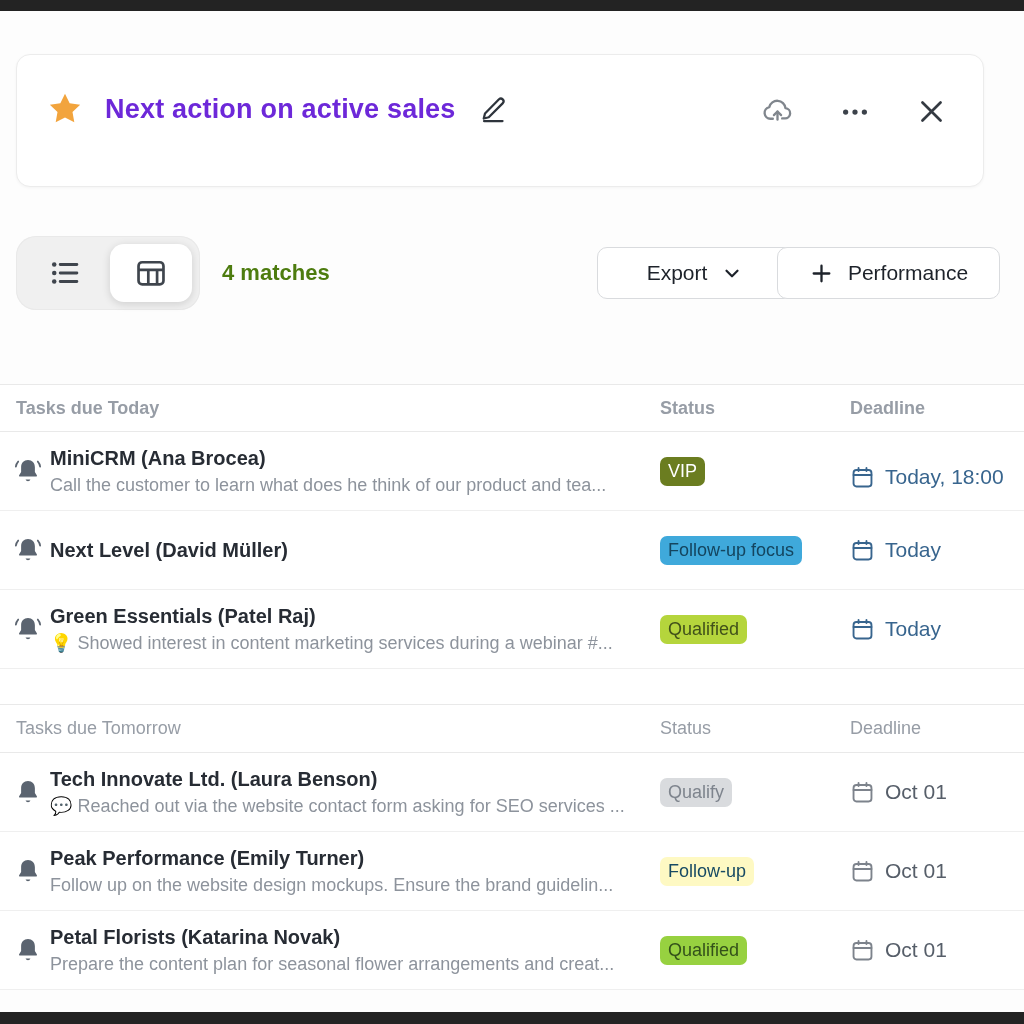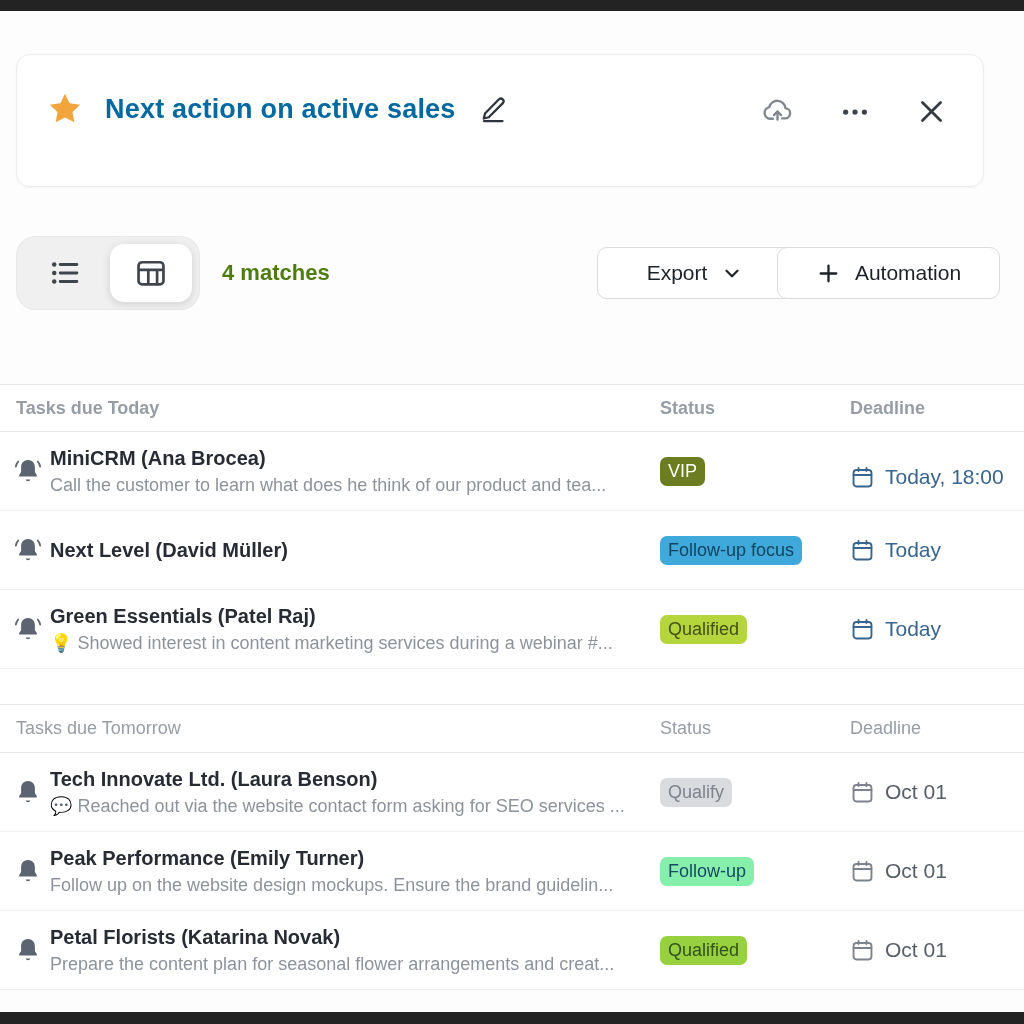--- a/index.html
+++ b/index.html
@@ -14,21 +14,21 @@
   .edge-bar.top { top:0; }
   .edge-bar.bottom { top:1012px; height:12px; }
 
   
   .header-card {
     position:absolute; left:16px; top:54px; width:968px; height:133px;
     background:#ffffff; border:1px solid #ececec; border-radius:14px;
     box-shadow:0 1px 3px rgba(0,0,0,0.04);
   }
   .card-left { position:absolute; left:30px; top:36px; display:flex; align-items:center; gap:22px; }
-  .card-title { font-size:27px; font-weight:700; color:#0369a1; letter-spacing:.2px; }
+  .card-title { font-size:27px; font-weight:700; color:#6d28d9; letter-spacing:.2px; }
   .card-right { position:absolute; right:36px; top:40px; display:flex; align-items:center; gap:46px; }
   .icon-btn { background:none; border:none; cursor:pointer; display:flex; align-items:center; padding:0; }
 
   
   .segment {
     position:absolute; left:16px; top:236px; width:184px; height:74px;
     background:#f0f0f0; border-radius:20px; box-shadow:inset 0 0 0 1px #e9e9e9;
   }
   .seg-btn { position:absolute; top:8px; width:82px; height:58px; border:none; background:transparent;
     display:flex; align-items:center; justify-content:center; cursor:pointer; border-radius:14px; }
@@ -140,21 +140,21 @@
     </svg>
   </span>
 </button>
 
 <button class="btn btn-automation">
   <span style="display:flex;">
     <svg width="25" height="25" viewBox="0 0 24 24" fill="none" stroke="#1d222a" stroke-width="2.2" stroke-linecap="round">
       <path d="M12 4.5v15M4.5 12h15"></path>
     </svg>
   </span>
-  <span>Automation</span>
+  <span>Performance</span>
 </button>
 
 <div class="task-table">
 
   <div class="thead first">
     <div class="c-task">Tasks due Today</div>
     <div class="c-status">Status</div>
     <div class="c-deadline">Deadline</div>
   </div>
 
@@ -296,21 +296,21 @@
       <svg width="28" height="28" viewBox="0 0 24 24" fill="#5b6470">
         <path d="M12 2.6c-3.5 0-5.9 2.7-5.9 6.1v4.2l-1.7 2.8c-.3.5 0 1.1.6 1.1h14c.6 0 .9-.6.6-1.1l-1.7-2.8V8.7c0-3.4-2.4-6.1-5.9-6.1z"></path>
         <path d="M9.9 19.3a2.2 2.2 0 0 0 4.2 0z"></path>
       </svg>
     </div>
     <div class="c-main">
       <div class="row-title">Peak Performance (Emily Turner)</div>
       <div class="row-sub">Follow up on the website design mockups. Ensure the brand guidelin...</div>
     </div>
     <div class="c-status">
-      <span class="badge" style="background-color: #86efac; color: rgb(23, 74, 99);">Follow-up</span>
+      <span class="badge" style="background-color: #fef9c3; color: rgb(23, 74, 99);">Follow-up</span>
     </div>
     <div class="c-deadline">
       <span class="deadline" style="color: rgb(86, 94, 105);">
         <span style="display:flex; color:#7d838c;">
           <svg width="25" height="25" viewBox="0 0 24 24" fill="none" stroke="currentColor" stroke-width="1.8" stroke-linecap="round">
             <rect x="3.4" y="4.8" width="17.2" height="15.8" rx="2.8"></rect>
             <path d="M3.4 9.6h17.2M8.2 2.8v3M15.8 2.8v3"></path>
           </svg>
         </span>
         <span>Oct 01</span>

